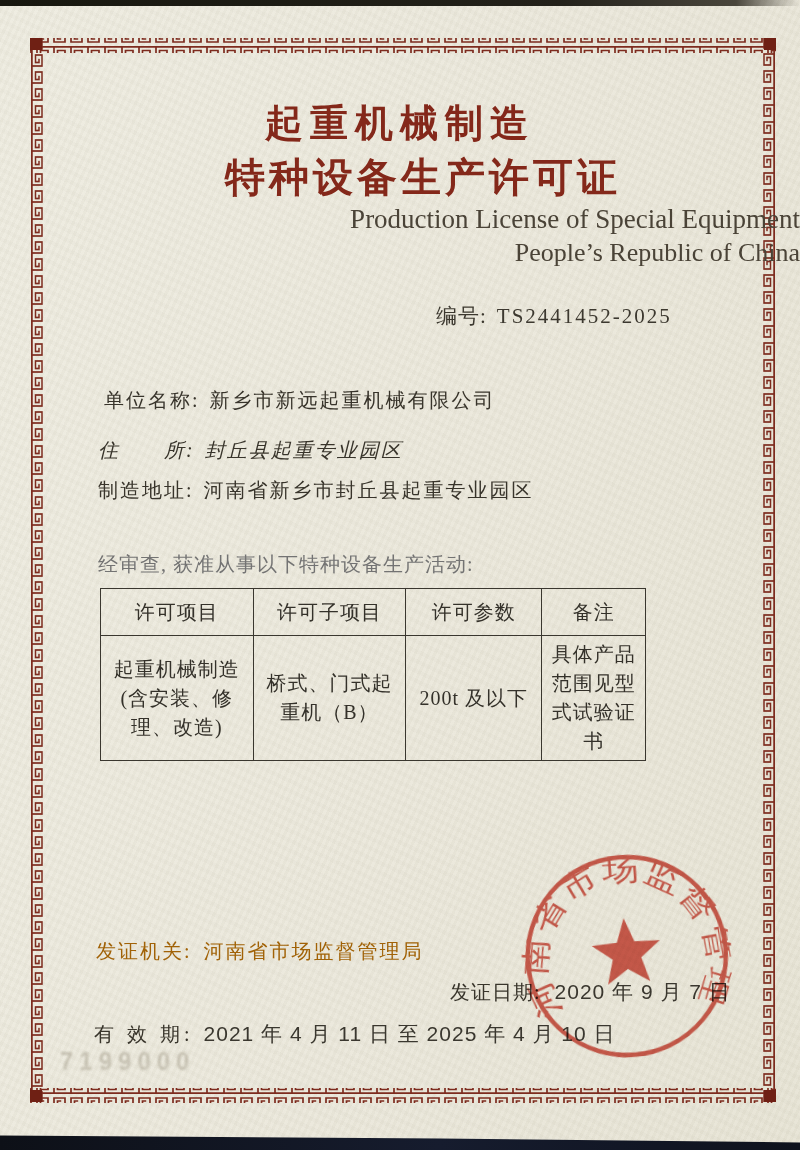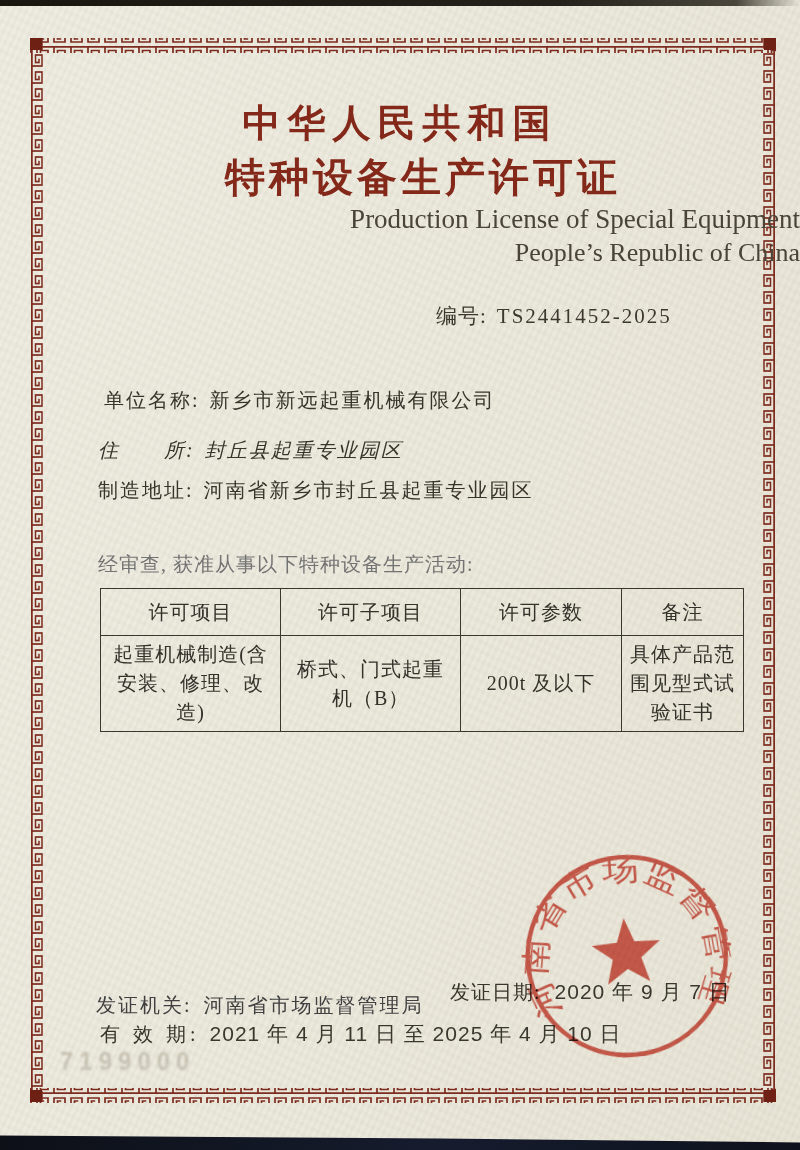--- a/index.html
+++ b/index.html
@@ -29,36 +29,36 @@
   #eng2{top:238px;font-size:26px;}
   #license-no{top:302px;left:436px;font-size:21px;color:#3c382f;letter-spacing:1px;}
   #license-no .num{letter-spacing:2px;padding-left:10px;}
   .field-row{left:98px;font-size:20px;letter-spacing:2px;color:#38342b;}
   .field-row .lbl{margin-right:10px;}
   #field-0{top:387px;margin-left:6px;}
   #field-1{top:437px;font-style:italic;}
   #field-2{top:477px;}
   #statement{top:551px;left:98px;font-size:20px;letter-spacing:1px;color:#737373;}
   table.license{
-    position:absolute;top:588px;left:100px;width:644px;border-collapse:collapse;
+    position:absolute;top:588px;left:100px;width:546px;border-collapse:collapse;
     font-size:20px;color:#34312a;table-layout:fixed;
   }
   table.license th, table.license td{
     border:1.6px solid #3a372f;text-align:center;vertical-align:middle;
     padding:4px 6px;line-height:1.45;font-weight:normal;letter-spacing:1px;
   }
   table.license th{height:38px;}
   table.license td{height:84px;}
   col.c1{width:28%;} col.c2{width:28%;} col.c3{width:25%;} col.c4{width:19%;}
-  #authority-row{top:992px;left:96px;font-size:20px;letter-spacing:2px;color:#404040;text-align:right;}
+  #authority-row{top:938px;left:96px;font-size:20px;letter-spacing:2px;color:#a16207;text-align:right;}
   #authority-row .lbl{margin-right:12px;}
   #issue-row{top:978px;left:450px;font-size:20px;color:#38342b;}
   #issue-row .lbl{letter-spacing:1px;margin-right:14px;}
   .date-val{font-family:"Liberation Sans",sans-serif;font-size:21px;color:#3a372f;letter-spacing:1px;}
-  #valid-row{top:1020px;left:100px;font-size:20px;color:#38342b;}
+  #valid-row{top:1020px;left:94px;font-size:20px;color:#38342b;}
   #valid-row .lbl{letter-spacing:4px;margin-right:10px;}
   #serial-watermark{
     top:1048px;left:60px;font-size:24px;font-weight:bold;letter-spacing:6px;
     color:rgba(134,126,105,0.35);filter:blur(1px);
     font-family:"Liberation Sans",sans-serif;transform:scaleY(1.05);
   }
   #stamp{left:512px;top:848px;width:230px;height:220px;opacity:.8;
     mix-blend-mode:multiply;transform:rotate(-5deg);filter:blur(.3px);}
 </style>
 </head>
@@ -88,21 +88,21 @@
   <g transform="translate(806,0) rotate(90)">
     <rect x="38" y="30" width="1064" height="15" fill="url(#gk)"></rect>
   </g>
 
   <rect x="30" y="38" width="12" height="12" fill="#6f2014"></rect>
   <rect x="764" y="38" width="12" height="12" fill="#6f2014"></rect>
   <rect x="30" y="1090" width="12" height="12" fill="#6f2014"></rect>
   <rect x="764" y="1090" width="12" height="12" fill="#6f2014"></rect>
 </svg>
 
-<div id="title1" class="abs title-cn">中华人民共和国</div>
+<div id="title1" class="abs title-cn">起重机械制造</div>
 <div id="title2" class="abs title-cn">特种设备生产许可证</div>
 <div id="eng1" class="abs title-en">Production License of Special Equipment</div>
 <div id="eng2" class="abs title-en">People’s Republic of China</div>
 
 <div id="license-no" class="abs">
   <span class="lbl">编号:</span><span class="num">TS2441452-2025</span>
 </div>
 
 <div id="field-0" class="abs field-row">
   <span class="lbl">单位名称:</span><span>新乡市新远起重机械有限公司</span>

